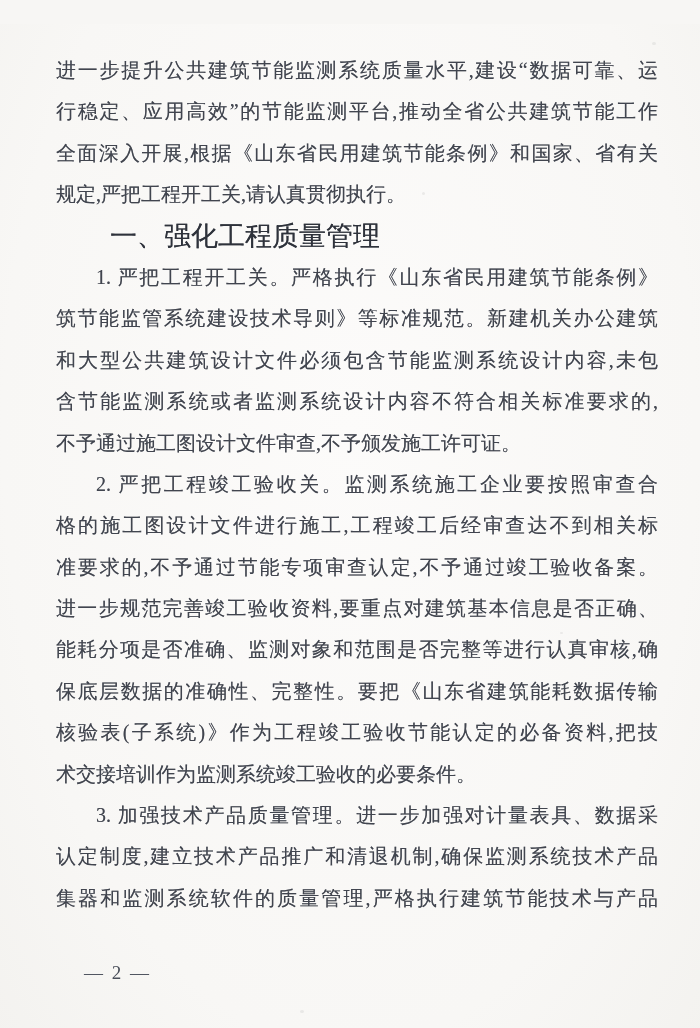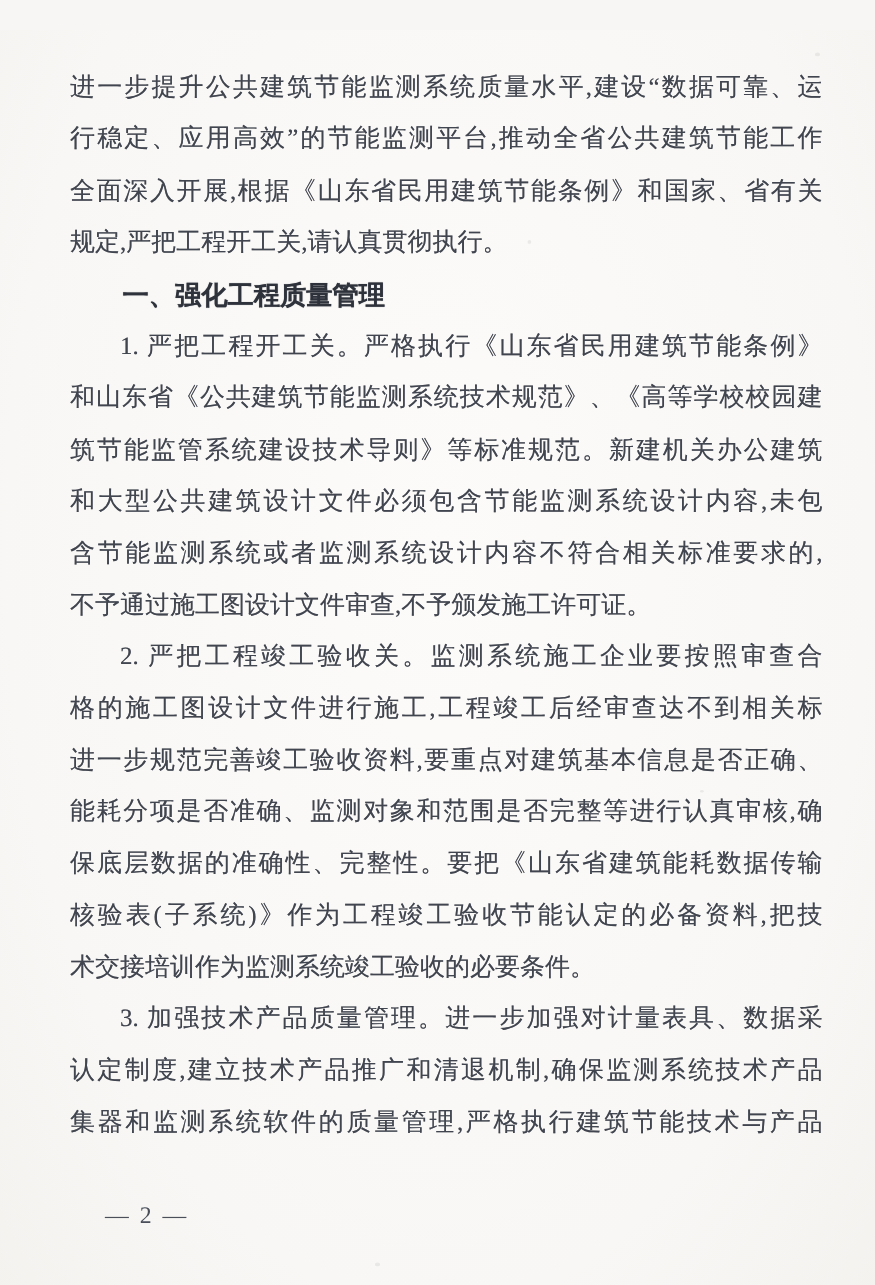--- a/index.html
+++ b/index.html
@@ -34,22 +34,22 @@
     white-space: normal;
     overflow: hidden;
   }
   .ln.end {
     text-align-last: left;
   }
   .ln.indent {
     text-indent: 2em;
   }
   .ln.heading {
-    font-weight: bold;
-    font-size: 21px;
+    font-weight: normal;
+    font-size: 27px;
     text-indent: 2em;
     text-align-last: left;
     color: #2e323b;
     text-shadow: 0 0 0.6px rgba(46,50,59,0.8);
   }
   .footer {
     position: absolute;
     left: 84px;
     top: 934px;
     font-size: 19px;
@@ -73,27 +73,27 @@
   <div class="speck s3"></div>
   <div class="speck s4"></div>
 
   <div class="content">
     <p class="ln">进一步提升公共建筑节能监测系统质量水平,建设“数据可靠、运</p>
     <p class="ln">行稳定、应用高效”的节能监测平台,推动全省公共建筑节能工作</p>
     <p class="ln">全面深入开展,根据《山东省民用建筑节能条例》和国家、省有关</p>
     <p class="ln end">规定,严把工程开工关,请认真贯彻执行。</p>
     <p class="ln heading">一、强化工程质量管理</p>
     <p class="ln indent">1. 严把工程开工关。严格执行《山东省民用建筑节能条例》</p>
-    <p class="ln">和山东省《公共建筑节能监测系统技术规范》、《高等学校校园建</p>
     <p class="ln">筑节能监管系统建设技术导则》等标准规范。新建机关办公建筑</p>
     <p class="ln">和大型公共建筑设计文件必须包含节能监测系统设计内容,未包</p>
     <p class="ln">含节能监测系统或者监测系统设计内容不符合相关标准要求的,</p>
     <p class="ln end">不予通过施工图设计文件审查,不予颁发施工许可证。</p>
     <p class="ln indent">2. 严把工程竣工验收关。监测系统施工企业要按照审查合</p>
     <p class="ln">格的施工图设计文件进行施工,工程竣工后经审查达不到相关标</p>
+    <p class="ln">准要求的,不予通过节能专项审查认定,不予通过竣工验收备案。</p>
     <p class="ln">进一步规范完善竣工验收资料,要重点对建筑基本信息是否正确、</p>
     <p class="ln">能耗分项是否准确、监测对象和范围是否完整等进行认真审核,确</p>
     <p class="ln">保底层数据的准确性、完整性。要把《山东省建筑能耗数据传输</p>
     <p class="ln">核验表(子系统)》作为工程竣工验收节能认定的必备资料,把技</p>
     <p class="ln end">术交接培训作为监测系统竣工验收的必要条件。</p>
     <p class="ln indent">3. 加强技术产品质量管理。进一步加强对计量表具、数据采</p>
     <p class="ln">认定制度,建立技术产品推广和清退机制,确保监测系统技术产品</p>
     <p class="ln">集器和监测系统软件的质量管理,严格执行建筑节能技术与产品</p>
   </div>
 

